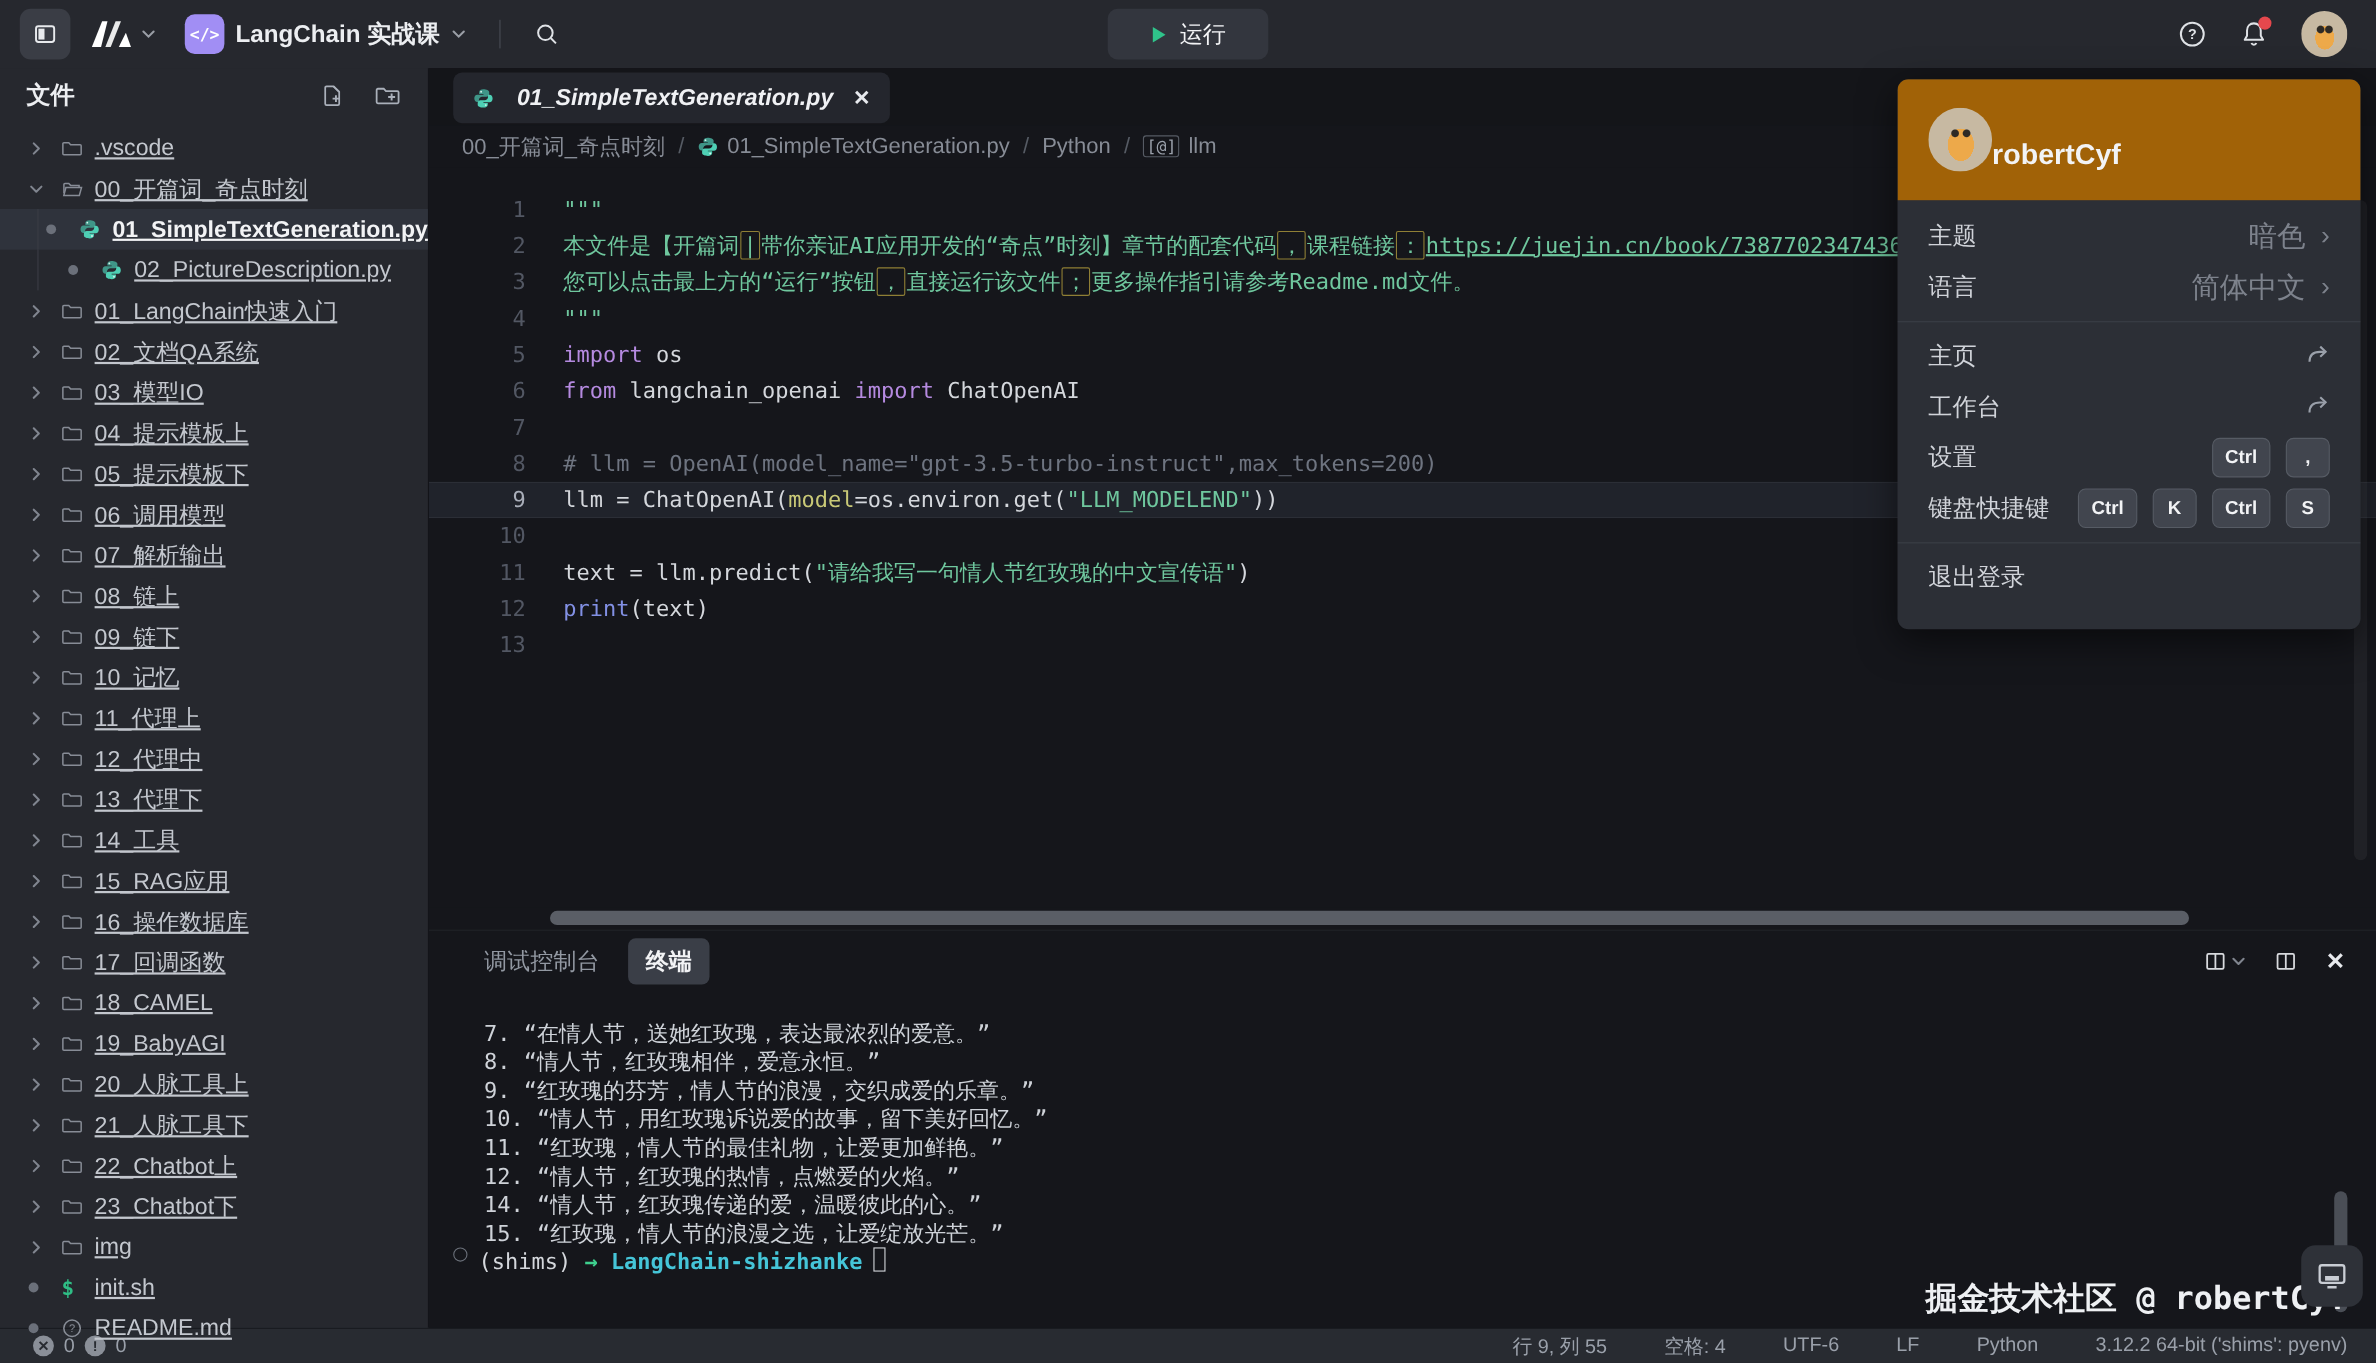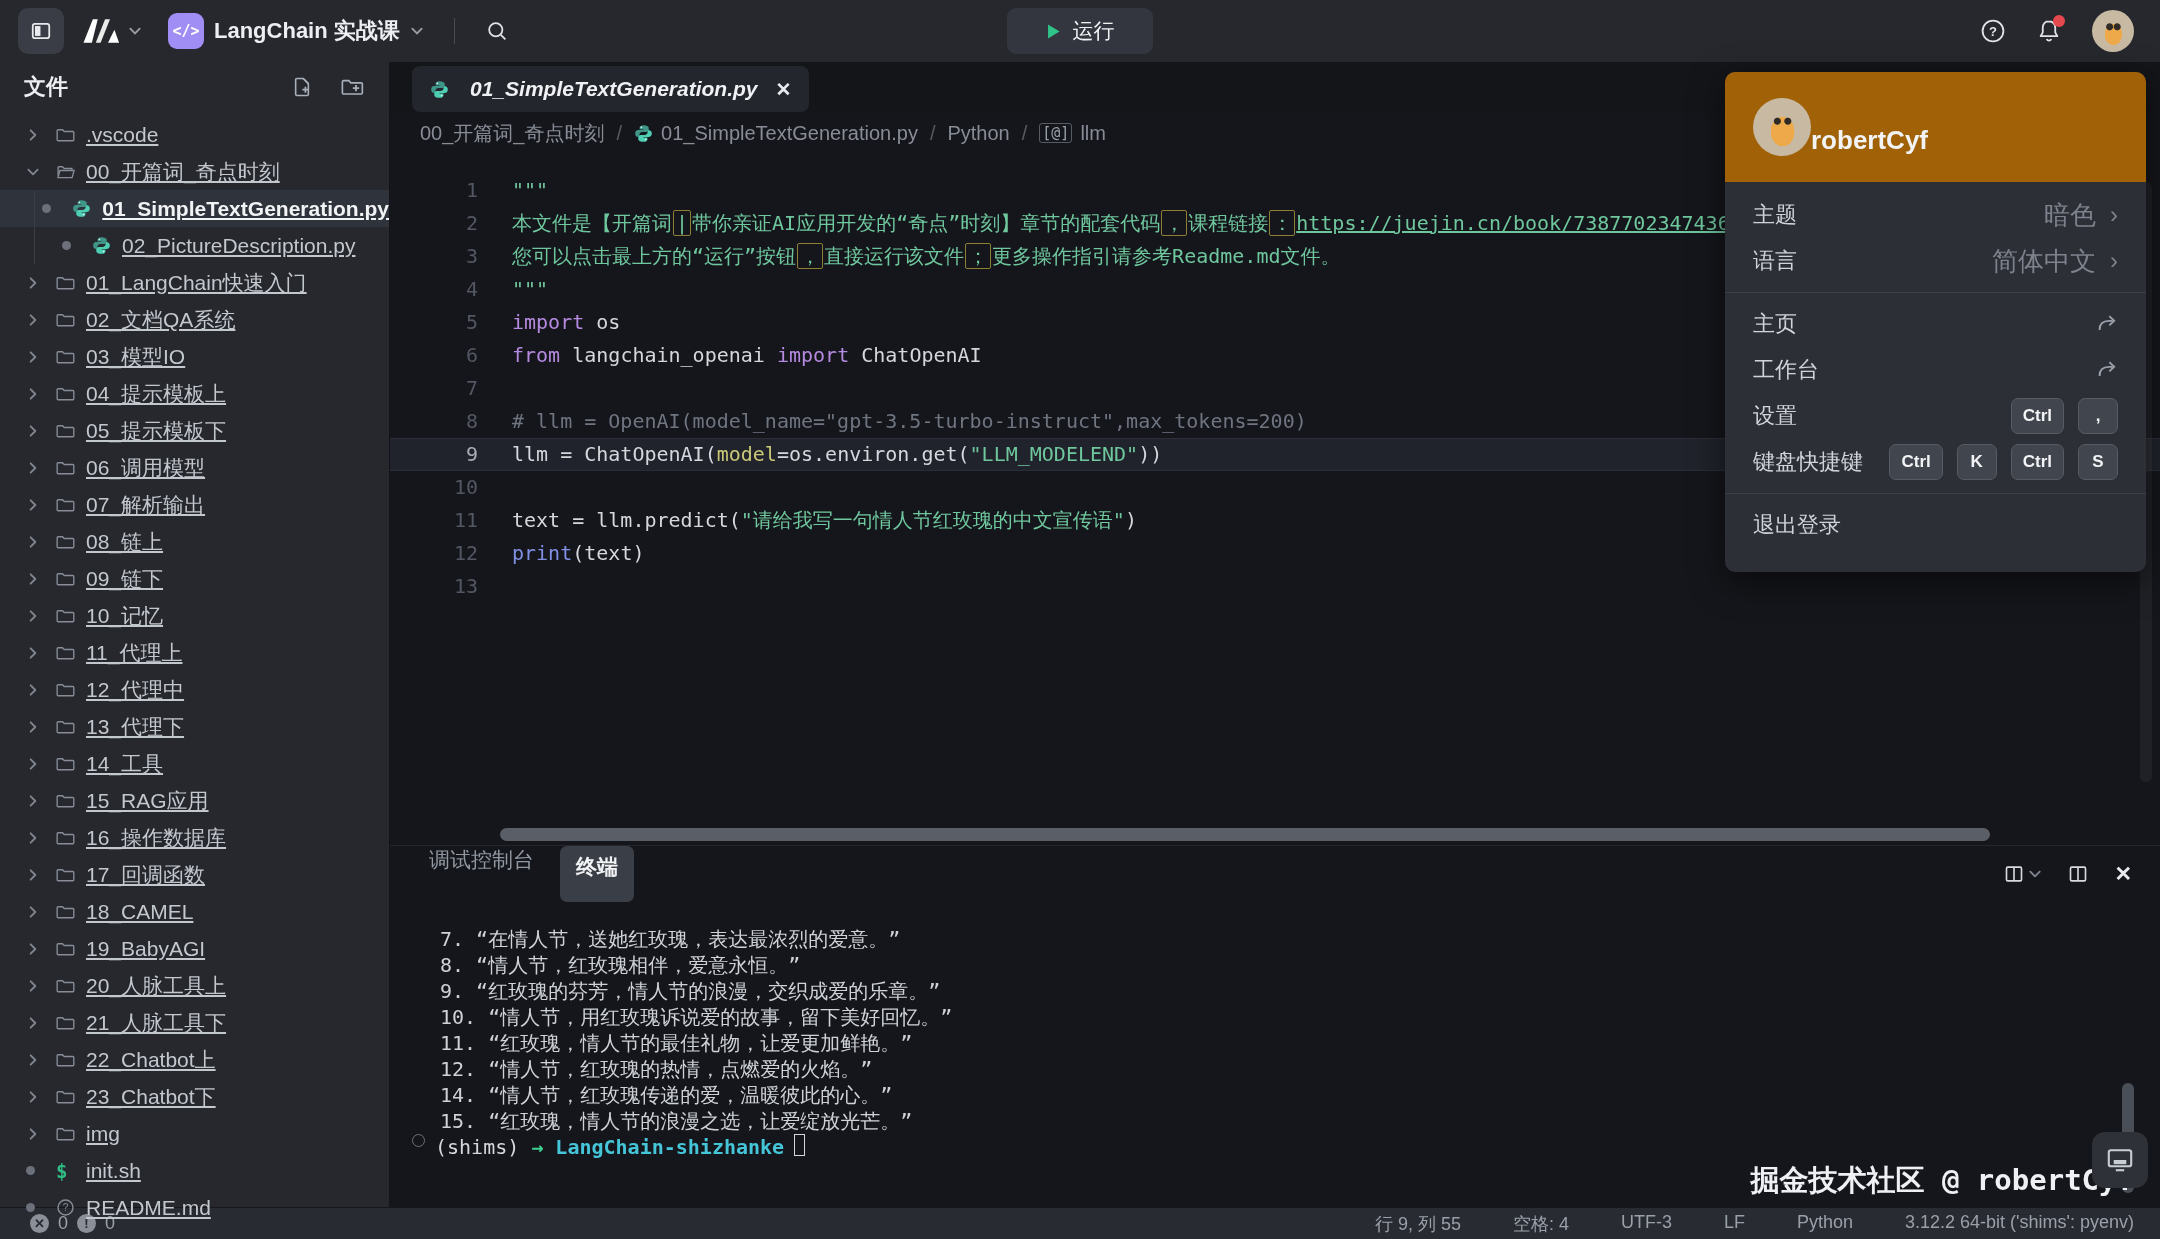--- a/index.html
+++ b/index.html
@@ -69,21 +69,21 @@
   .tk-kw { color:#b58ae0; } .tk-cmt { color:#6e7480; } .tk-param { color:#c9c977; }
   .tk-fnc { color:#8290e4; } .tk-plain { color:#d4d7dc; }
   .tk-box { color:#6fc79e; border:1px solid #8f7f35; border-radius:2px; padding:0 2px; margin:0 1px; }
 
   .hscroll { height:20px; position:relative; background:#15161b; }
   .hthumb { position:absolute; left:110px; top:3px; width:1490px; height:13px; border-radius:7px; background:#5a5e66; }
   .ed-vscroll { position:absolute; right:8px; top:120px; width:12px; height:600px; border-radius:6px; background:rgba(255,255,255,.05); }
 
   
   .panel { height:362px; border-top:1px solid #24262c; background:#15161b; display:flex; flex-direction:column; }
-  .panel-head { height:56px; display:flex; padding:0 28px 0 39px; }
+  .panel-head { height:56px; display:flex; align-items:center; padding:0 28px 0 50px; }
   .ph-tab { font-size:21px; color:#9298a2; margin-right:26px; }
   .ph-tab.active { background:#3a3e47; color:#f2f3f5; font-weight:bold; border-radius:7px; padding:7px 16px; margin-right:0; }
   .ph-icons { margin-left:auto; display:flex; align-items:center; gap:26px; }
   .ph-x { color:#e8eaee; font-size:21px; font-weight:bold; }
   .term { flex:1; padding:24px 0 0 50px; font-family:"DejaVu Sans Mono",monospace; font-size:20px; color:#ced2d8; position:relative; }
   .term-line { height:26px; line-height:26px; white-space:pre; }
   .prompt-line { height:26px; line-height:26px; display:flex; align-items:flex-start; }
   .p-circ { width:13px; height:13px; border:1.5px solid #6b707a; border-radius:50%; margin:0 10px 0 -28px; flex:none; }
   .p-env { color:#d4d7dc; } .p-arrow { color:#3ecf8e; font-weight:bold; margin:0 12px; }
   .p-path { color:#45c5d8; font-weight:bold; } .p-cursor { display:inline-block; width:11px; height:22px; border:1.5px solid #d4d7dc; margin-left:10px; }
@@ -688,21 +688,21 @@
   <div class="statusbar">
     <div class="sb-problems">
       <span class="prob-ic">✕</span>
       <span>0</span>
       <span class="prob-ic">!</span>
       <span>0</span>
     </div>
     <div class="sb-right">
         <span>行 9, 列 55</span>
         <span>空格: 4</span>
-        <span>UTF-3</span>
+        <span>UTF-6</span>
         <span>LF</span>
         <span>Python</span>
         <span>3.12.2 64-bit ('shims': pyenv)</span>
       </div>
   </div>
 
   <div class="dropdown">
     <div class="dd-head">
       <span class="avatar dd-avatar"></span>
       <span class="dd-name">robertCyf</span>

